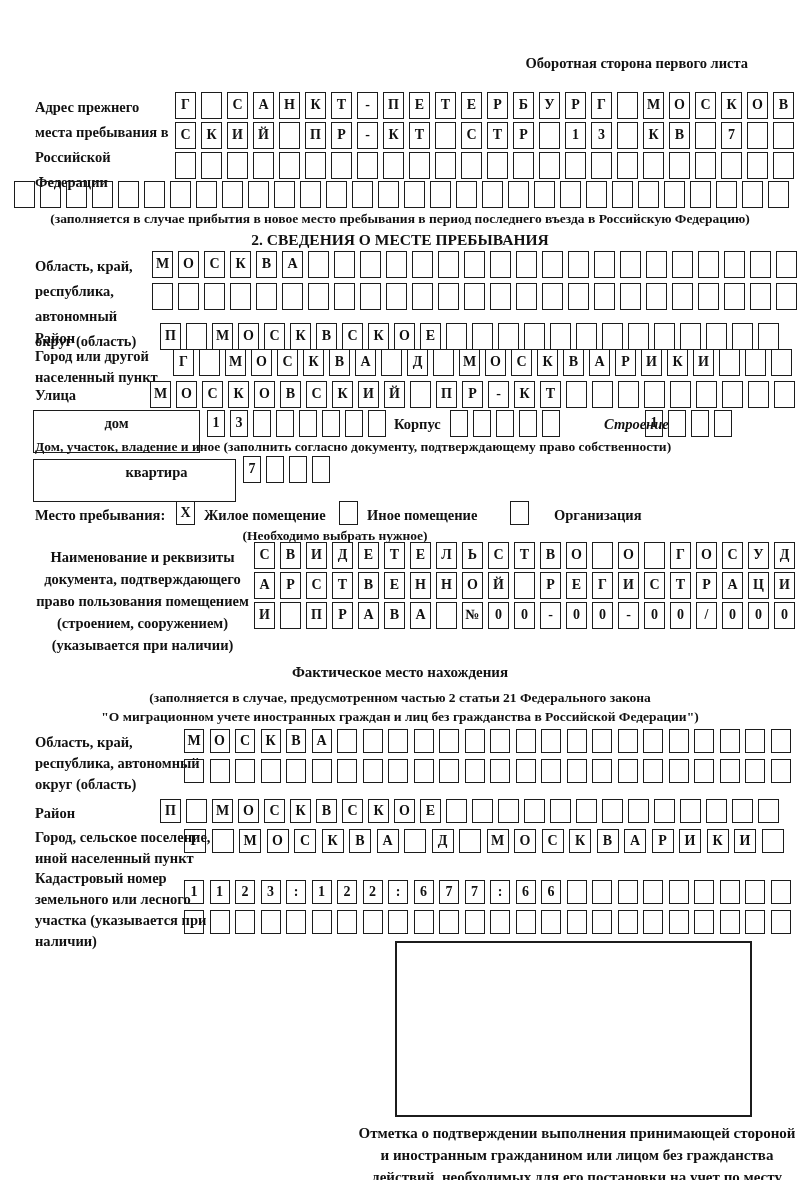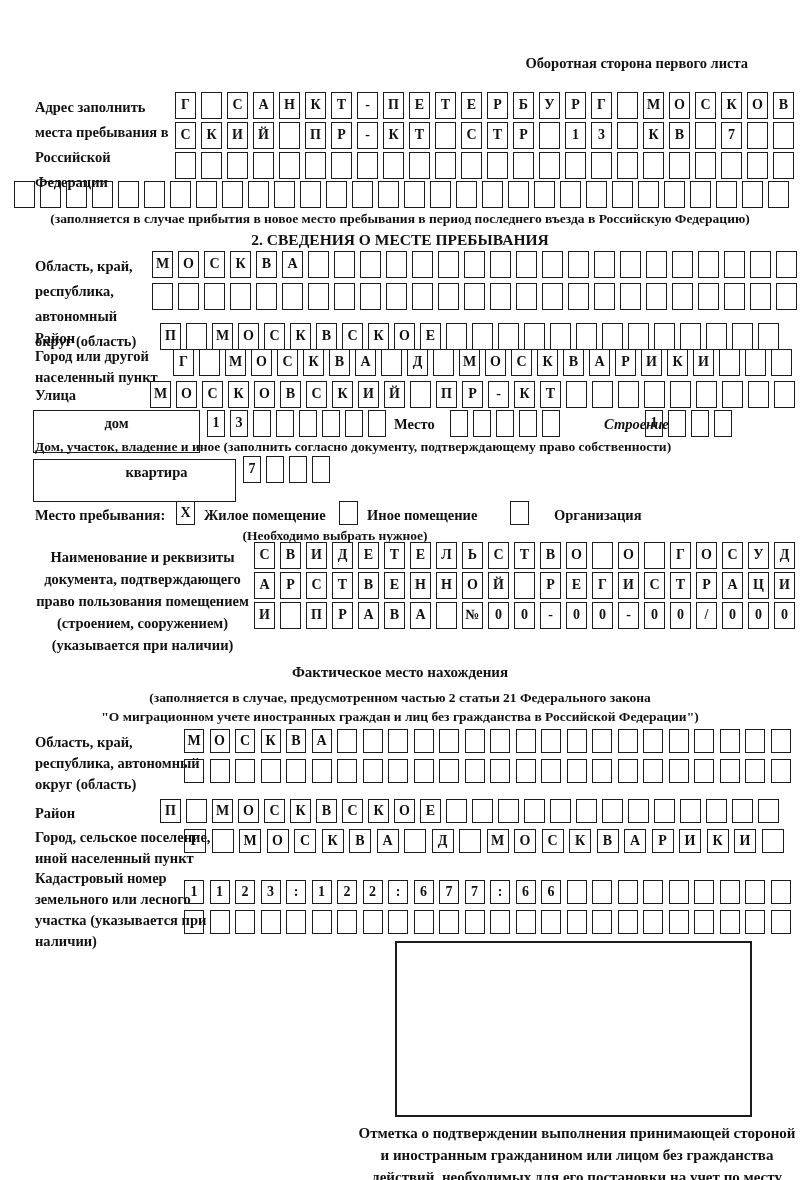--- a/index.html
+++ b/index.html
@@ -37,21 +37,21 @@
     position:absolute; border:2px solid #1c1c1c; background:#fff;
   }
 </style>
 </head>
 <body>
 
 <div class="page">
 
   <div class="abs title" style="top:20px; right:52px; font-size:14.5px;">Оборотная сторона первого листа</div>
 
-  <div class="abs lbl" style="left:35px; top:60px; width:145px;">Адрес заполнить места пребывания в Российской Федерации</div>
+  <div class="abs lbl" style="left:35px; top:60px; width:145px;">Адрес прежнего места пребывания в Российской Федерации</div>
   <div class="cells" style="left:175px; top:57px;">
       <span class="cell">Г</span>
       <span class="cell"></span>
       <span class="cell">С</span>
       <span class="cell">А</span>
       <span class="cell">Н</span>
       <span class="cell">К</span>
       <span class="cell">Т</span>
       <span class="cell">-</span>
       <span class="cell">П</span>
@@ -304,21 +304,21 @@
   <div class="cells narrow" style="left:207px; top:375px;">
       <span class="cell">1</span>
       <span class="cell">3</span>
       <span class="cell"></span>
       <span class="cell"></span>
       <span class="cell"></span>
       <span class="cell"></span>
       <span class="cell"></span>
       <span class="cell"></span>
     </div>
-  <div class="abs lbl" style="left:394px; top:377px;">Место</div>
+  <div class="abs lbl" style="left:394px; top:377px;">Корпус</div>
   <div class="cells narrow" style="left:450px; top:375px;">
       <span class="cell"></span>
       <span class="cell"></span>
       <span class="cell"></span>
       <span class="cell"></span>
       <span class="cell"></span>
     </div>
   <div class="abs lbl" style="left:604px; top:377px;font-style:italic;">Строение</div>
   <div class="cells narrow" style="left:645px; top:375px;">
       <span class="cell">1</span>

